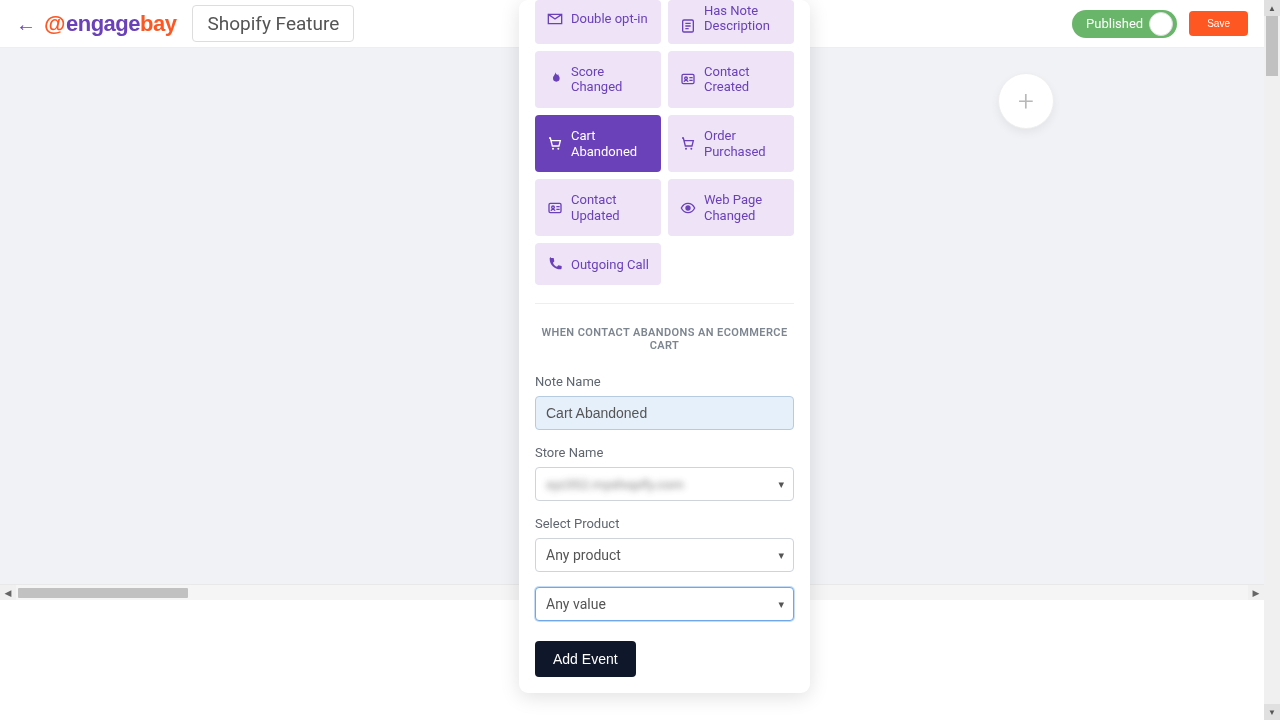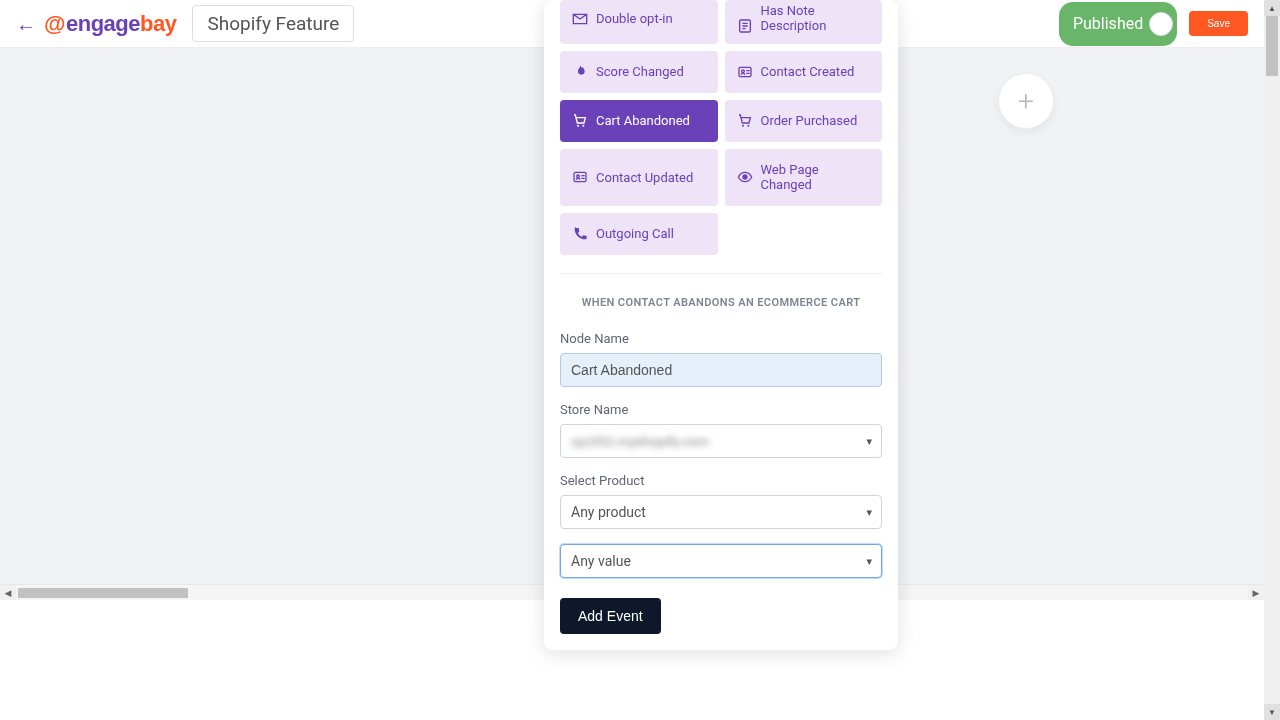--- a/index.html
+++ b/index.html
@@ -77,24 +77,24 @@
       color: #555;
       font-size: 19px;
       background: #fff;
     }
     .topbar-spacer { flex: 1; }
     .toggle-pub {
       display: inline-flex;
       align-items: center;
       background: #69b56a;
       border-radius: 14px;
-      height: 44px;
+      height: 28px;
       padding: 0 4px 0 14px;
       color: #fff;
-      font-size: 16px;
+      font-size: 13px;
       margin-right: 12px;
       position: relative;
     }
     .toggle-pub .knob {
       width: 24px; height: 24px;
       border-radius: 50%;
       background: #fff;
       border: 1px solid #ddd;
       margin-left: 6px;
     }
@@ -129,22 +129,22 @@
       display: flex; align-items: center; justify-content: center;
       color: #b8b8b8;
       font-size: 28px;
       font-weight: 300;
       z-index: 2;
     }
 
     .panel {
       position: absolute;
       top: -48px;
-      left: 544px;
-      width: 354px;
+      left: 519px;
+      width: 291px;
       background: #fff;
       border-radius: 9px;
       box-shadow: 0 4px 20px rgba(0,0,0,0.12);
       z-index: 5;
     }
 
     .trigger-grid {
       display: grid;
       grid-template-columns: 1fr 1fr;
       gap: 7px;
@@ -395,21 +395,21 @@
 
     </div>
 
     <div class="divider"></div>
 
     <div class="section-head">WHEN CONTACT ABANDONS AN ECOMMERCE CART</div>
 
     <div class="form">
 
       <div class="fld">
-        <label class="fld-label">Node Name</label>
+        <label class="fld-label">Note Name</label>
         <input class="txt-input node-name" type="text" value="Cart Abandoned" style="">
       </div>
 
       <div class="fld">
         <label class="fld-label">Store Name</label>
         <div class="sel-wrap">
           <div class="sel">
             <span class="blurred-value">xyz352.myshopify.com</span>
           </div>
           <span class="caret">▾</span>

